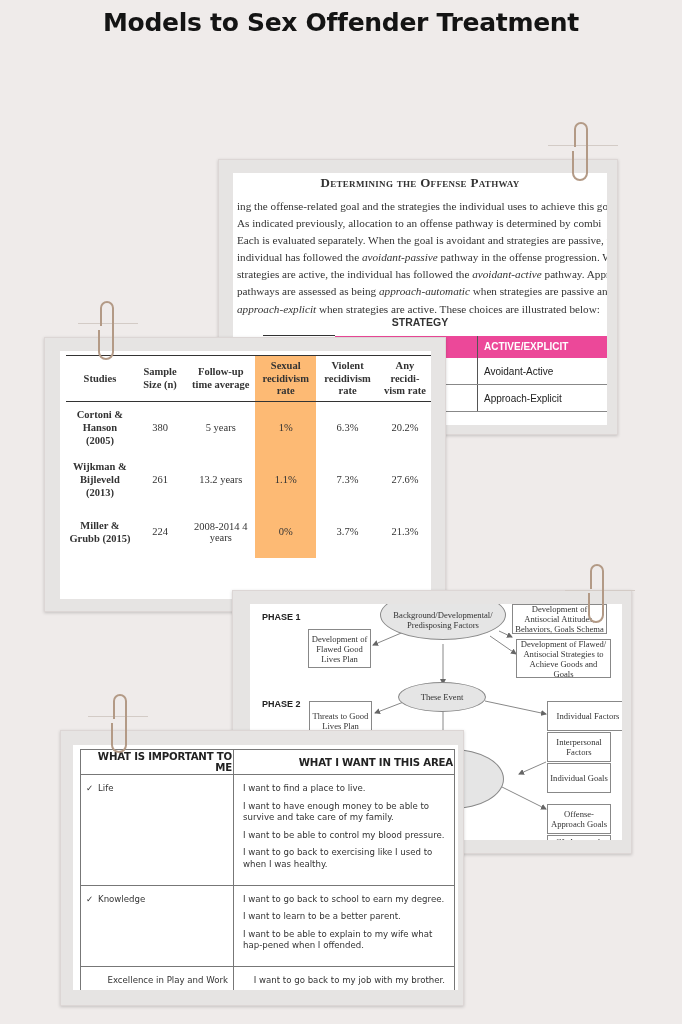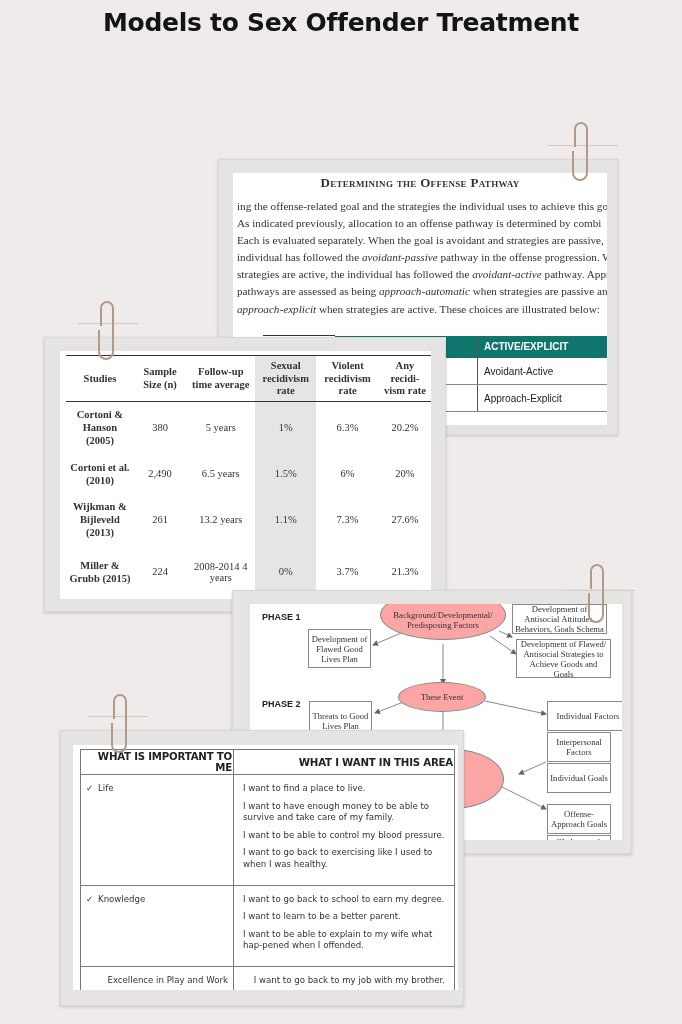--- a/index.html
+++ b/index.html
@@ -31,41 +31,41 @@
     font-size:13px; letter-spacing:0.3px; color:#333; margin-top:2px;
     font-variant:small-caps;
   }
   .c1-para {
     font-family:"Liberation Serif", serif; font-size:11.2px; line-height:17.1px;
     color:#333; margin:7px 0 0 4px; white-space:nowrap;
   }
   .c1-para span.it { font-style:italic; }
   .strategy-label { position:absolute; left:0; top:143px; width:374px; text-align:center; font-weight:bold; font-size:10.5px; color:#333; }
   .strat-table { position:absolute; left:30px; top:162px; width:360px; border-collapse:collapse; font-size:10px; }
-  .strat-table th { background:#0f766e; color:#fff; font-weight:bold; height:22px; padding:0 6px; text-align:left; }
+  .strat-table th { background:#ec4899; color:#fff; font-weight:bold; height:22px; padding:0 6px; text-align:left; }
   .strat-table td { height:26px; padding:0 6px; border-bottom:1px solid #888; color:#222; }
   .strat-table .vline { border-left:1px solid #555; }
 
   
   #card2 { left:44px; top:337px; width:400px; height:273px; }
   #sheet2 { left:15px; top:13px; width:371px; height:248px; }
   .rec-table { position:absolute; left:6px; top:4px; width:365px; border-collapse:collapse;
     font-family:"Liberation Serif", serif; color:#333; }
   .rec-table th { font-size:10.5px; font-weight:bold; line-height:12.8px; padding:3px 2px 2px; text-align:center; vertical-align:middle;
     border-top:1.5px solid #333; border-bottom:1.5px solid #333; }
   .rec-table td { font-size:10.5px; text-align:center; vertical-align:middle; padding:0 2px; }
   .rec-table td.study { font-weight:bold; line-height:13px; }
-  .rec-table .shade { background:#e5e5e5; }
+  .rec-table .shade { background:#fdba74; }
 
   
   #card3 { left:232px; top:590px; width:398px; height:262px; }
   #sheet3 { left:17px; top:13px; width:372px; height:236px; }
   .phase { position:absolute; font-weight:bold; font-size:9px; color:#222; }
   .dbox { position:absolute; border:1px solid #888; font-family:"Liberation Serif", serif; font-size:8.6px; line-height:10px; text-align:center; color:#333; background:#fff; display:flex; align-items:center; justify-content:center; box-sizing:border-box; padding:1px 2px; }
-  .doval { position:absolute; border:1px solid #888; border-radius:50%; font-family:"Liberation Serif", serif; font-size:8.6px; line-height:10px; text-align:center; color:#333; display:flex; align-items:center; justify-content:center; background:#fca5a5; box-sizing:border-box; }
+  .doval { position:absolute; border:1px solid #888; border-radius:50%; font-family:"Liberation Serif", serif; font-size:8.6px; line-height:10px; text-align:center; color:#333; display:flex; align-items:center; justify-content:center; background:#e5e5e5; box-sizing:border-box; }
 
   
   #card4 { left:60px; top:730px; width:402px; height:274px; }
   #sheet4 { left:12px; top:14px; width:385px; height:245px; }
   .want-table { position:absolute; left:7px; top:4px; width:375px; border-collapse:collapse; font-family:"DejaVu Sans", sans-serif; color:#333; }
   .want-table th { font-size:10.2px; font-weight:bold; height:17px; border:1px solid #777; text-align:right; color:#222; letter-spacing:-0.2px; }
   .want-table td { border:1px solid #777; vertical-align:top; font-size:8.6px; line-height:11.6px; padding:8px 5px; }
   .want-table td.area { width:140px; }
   .want-table p { margin:0 4px 6px; }
 </style>
@@ -81,20 +81,21 @@
     <div class="c1-heading">Determining the Offense Pathway</div>
     <div class="c1-para" id="c1para">
         <div><span>ing the offense-related goal and the strategies the individual uses to achieve this go</span></div>
         <div><span>As indicated previously, allocation to an offense pathway is determined by combi</span></div>
         <div><span>Each is evaluated separately. When the goal is avoidant and strategies are passive, t</span></div>
         <div><span>individual has followed the </span><span class="it">avoidant-passive</span><span> pathway in the offense progression. Wh</span></div>
         <div><span>strategies are active, the individual has followed the </span><span class="it">avoidant-active</span><span> pathway. Approa</span></div>
         <div><span>pathways are assessed as being </span><span class="it">approach-automatic</span><span> when strategies are passive and</span></div>
         <div><span></span><span class="it">approach-explicit</span><span> when strategies are active. These choices are illustrated below:</span></div>
       </div>
+    <div class="strategy-label">STRATEGY</div>
     <table class="strat-table">
       <tbody>
           <tr>
         <th style="background:#fff;width:60px;border-top:1.5px solid #333"></th>
         <th style="width:130px">OMATIC</th>
         <th class="vline">ACTIVE/EXPLICIT</th>
       </tr>
       <tr>
         <td></td>
         <td></td>
@@ -128,28 +129,20 @@
         </tr>
       </thead>
       <tbody id="recbody">
           <tr style="height: 52px;">
             <td class="study">Cortoni &amp; Hanson (2005)</td>
             <td>380</td>
             <td>5 years</td>
             <td class="shade">1%</td>
             <td>6.3%</td>
             <td>20.2%</td>
-          </tr>
-          <tr style="height: 40px;">
-            <td class="study">Cortoni et al. (2010)</td>
-            <td>2,490</td>
-            <td>6.5 years</td>
-            <td class="shade">1.5%</td>
-            <td>6%</td>
-            <td>20%</td>
           </tr>
           <tr style="height: 52px;">
             <td class="study">Wijkman &amp; Bijleveld (2013)</td>
             <td>261</td>
             <td>13.2 years</td>
             <td class="shade">1.1%</td>
             <td>7.3%</td>
             <td>27.6%</td>
           </tr>
           <tr style="height: 52px;">

